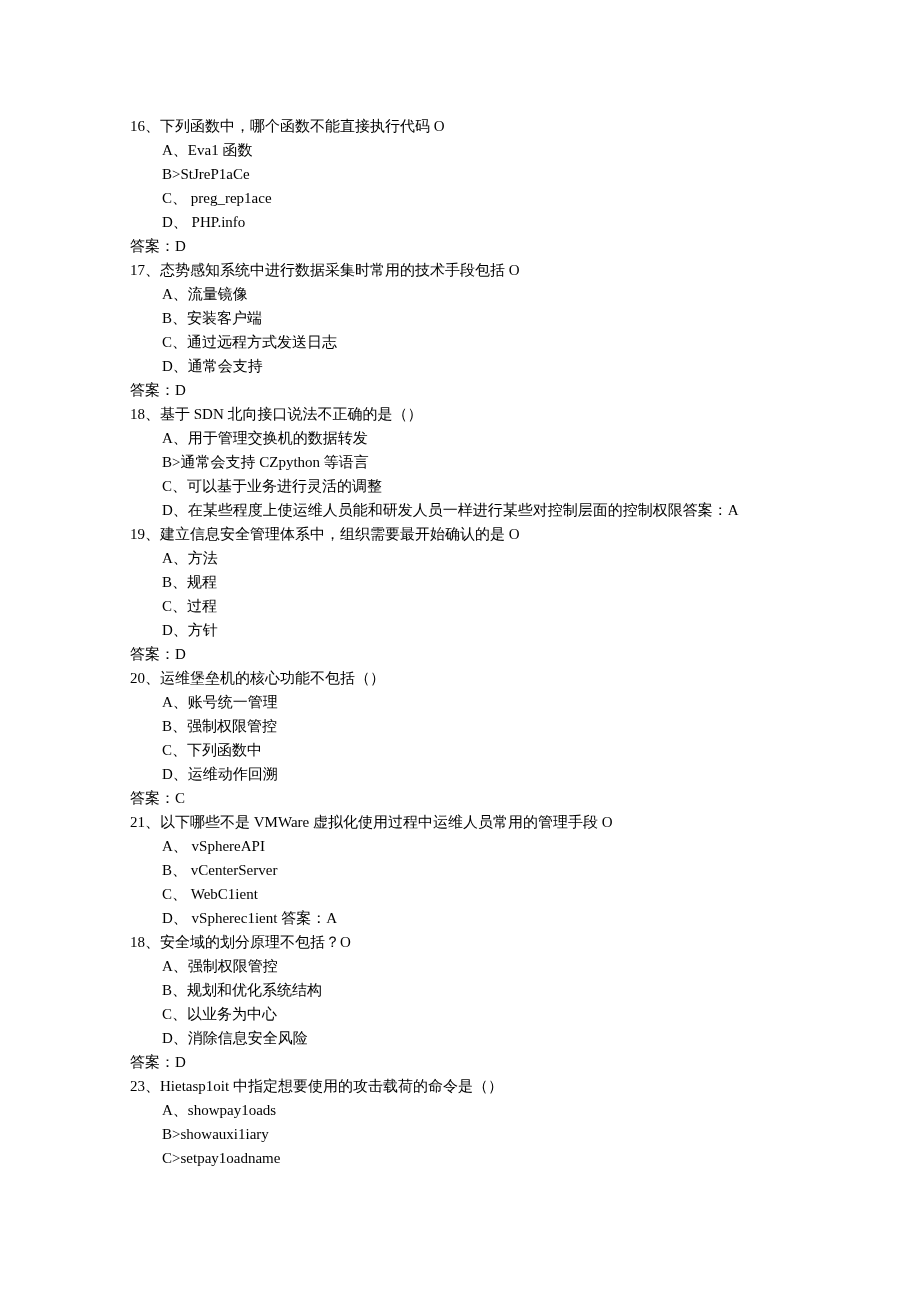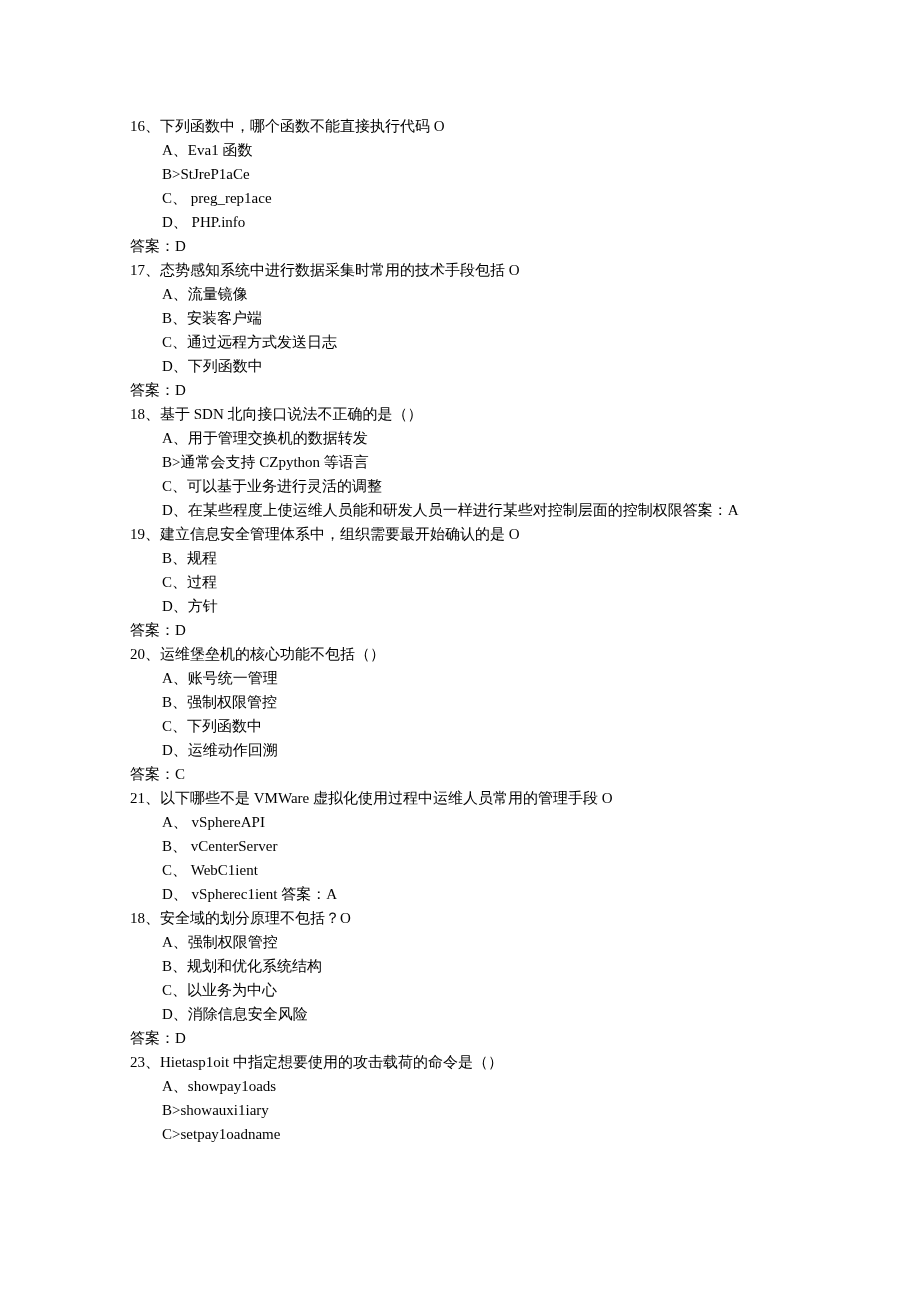--- a/index.html
+++ b/index.html
@@ -35,30 +35,31 @@
   <div class="line indent1">A、Eva1 函数</div>
   <div class="line indent1">B&gt;StJreP1aCe</div>
   <div class="line indent1">C、 preg_rep1ace</div>
   <div class="line indent1">D、 PHP.info</div>
   <div class="line answer">答案：D</div>
 
   <div class="line"><span>17</span>、<span>态势感知系统中进行数据采集时常用的技术手段包括 O</span></div>
   <div class="line indent1">A、流量镜像</div>
   <div class="line indent1">B、安装客户端</div>
   <div class="line indent1">C、通过远程方式发送日志</div>
-  <div class="line indent1">D、下列函数中</div>
+  <div class="line indent1">D、通常会支持</div>
   <div class="line answer">答案：D</div>
 
   <div class="line"><span>18</span>、<span>基于 SDN 北向接口说法不正确的是（）</span></div>
   <div class="line indent1">A、用于管理交换机的数据转发</div>
   <div class="line indent1">B&gt;通常会支持 CZpython 等语言</div>
   <div class="line indent1">C、可以基于业务进行灵活的调整</div>
   <div class="line indent1">D、在某些程度上使运维人员能和研发人员一样进行某些对控制层面的控制权限答案：A</div>
 
   <div class="line"><span>19</span>、<span>建立信息安全管理体系中，组织需要最开始确认的是 O</span></div>
+  <div class="line indent1">A、方法</div>
   <div class="line indent1">B、规程</div>
   <div class="line indent1">C、过程</div>
   <div class="line indent1">D、方针</div>
   <div class="line answer">答案：D</div>
 
   <div class="line"><span>20</span>、<span>运维堡垒机的核心功能不包括（）</span></div>
   <div class="line indent1">A、账号统一管理</div>
   <div class="line indent1">B、强制权限管控</div>
   <div class="line indent1">C、下列函数中</div>
   <div class="line indent1">D、运维动作回溯</div>

